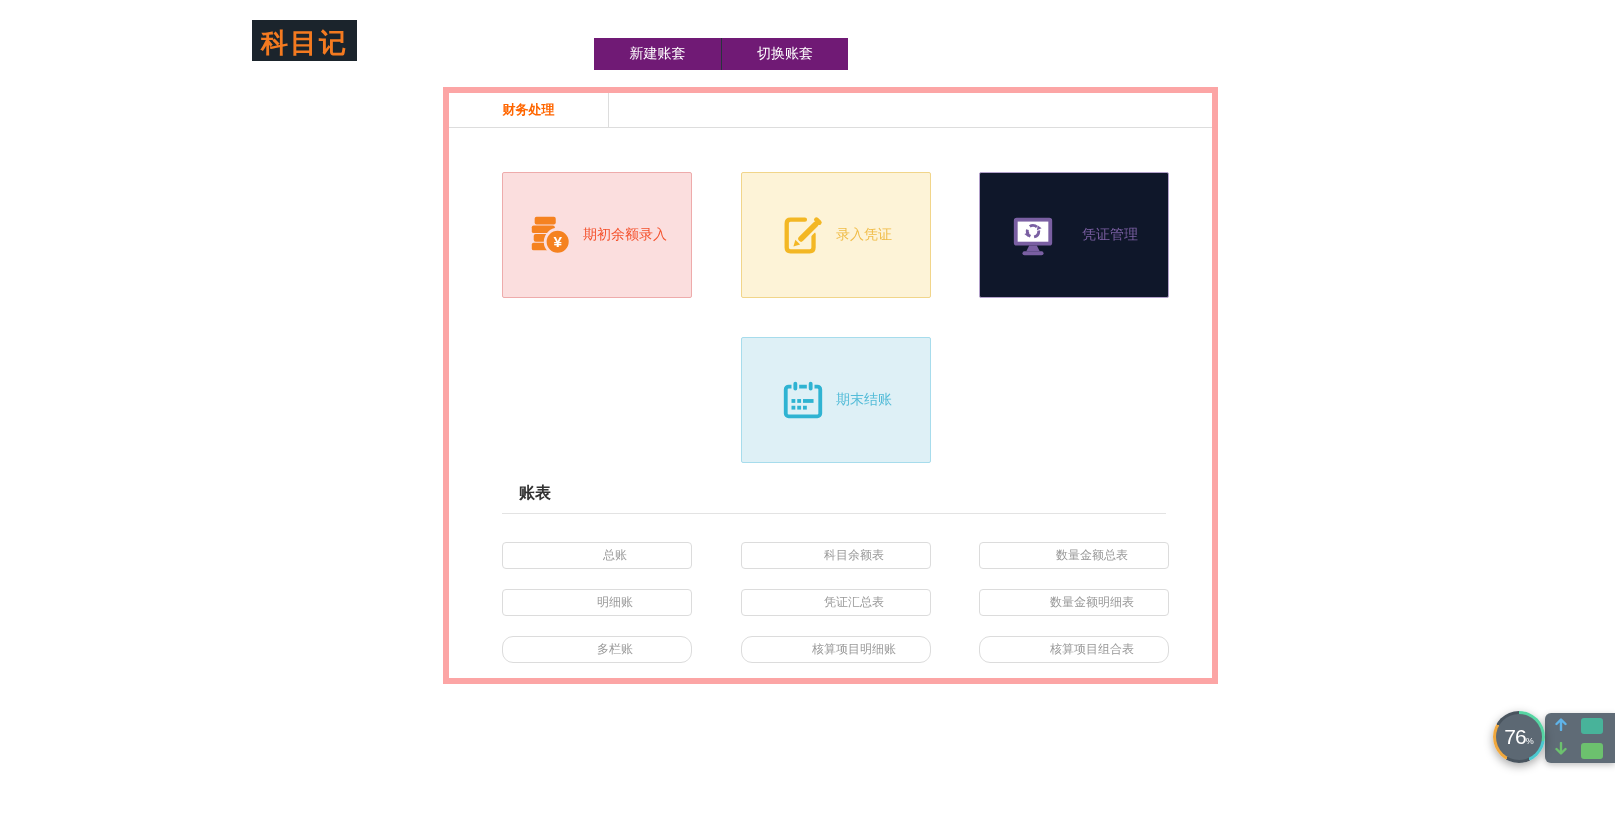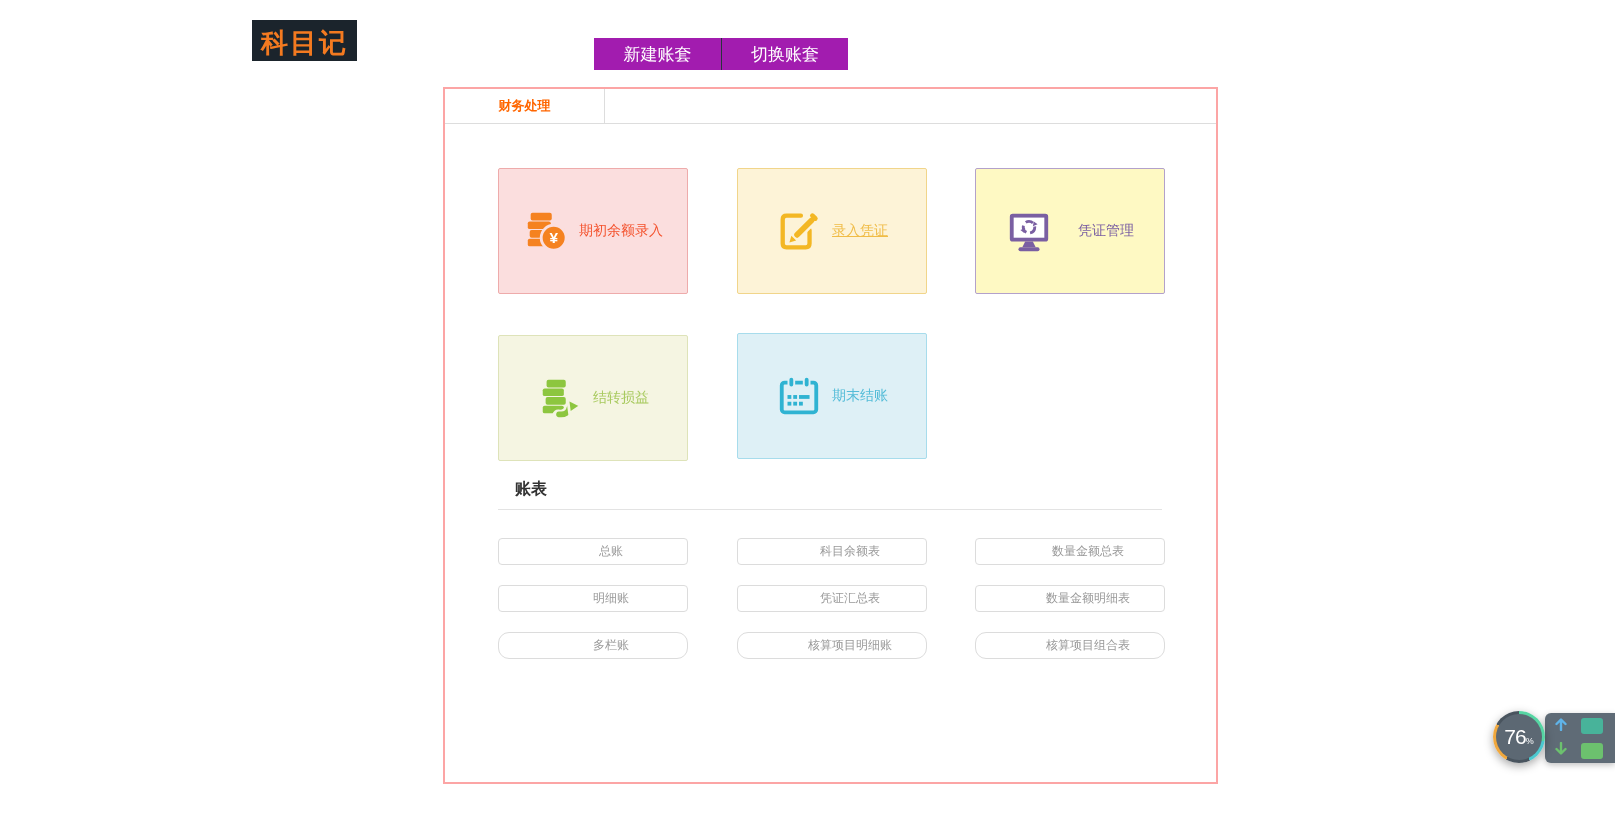--- a/index.html
+++ b/index.html
@@ -5,43 +5,43 @@
   * { margin:0; padding:0; box-sizing:border-box; }
   html,body { background:#fff; }
   body { font-family:"Liberation Sans","DejaVu Sans",sans-serif; }
   .page { position:relative; width:1615px; height:824px; background:#fff; overflow:hidden; }
 
   
   .logo { position:absolute; left:252px; top:20px; width:105px; height:41px;
           background:#1b242c; color:#f47a20; display:flex; align-items:flex-end; justify-content:center;
           font-size:27px; font-weight:bold; letter-spacing:2px; }
   .topnav { position:absolute; left:594px; top:38px; height:32px; display:flex; }
-  .topnav .nav-btn { width:127px; height:32px; background:#a21caf; color:#fff; font-size:17px;
+  .topnav .nav-btn { width:127px; height:32px; background:#701a75; color:#fff; font-size:14px;
           display:flex; align-items:center; justify-content:center; cursor:pointer; }
   .topnav .nav-btn + .nav-btn { border-left:1px solid #2a333d; }
 
   
-  .panel { position:absolute; left:443px; top:87px; width:775px; height:697px;
-           background:#fff; border:2px solid #fca5a5; }
+  .panel { position:absolute; left:443px; top:87px; width:775px; height:597px;
+           background:#fff; border:6px solid #fca5a5; }
   .tabbar { height:35px; border-bottom:1px solid #ddd; display:flex; }
   .tab { width:160px; height:100%; border-right:1px solid #ddd; display:flex; align-items:center;
          justify-content:center; color:#ff6600; font-weight:bold; font-size:13px; cursor:pointer; }
 
   
   .card { position:absolute; width:190px; height:126px; border:1px solid; border-radius:2px;
           display:flex; align-items:center; justify-content:center; gap:10px; cursor:pointer; }
   .card .label { font-size:14px; }
   .card svg { display:block; }
   .card1 { left:53px;  top:79px;  background:#fbdede; border-color:#eeabab; --halo:#fbdede; }
   .card2 { left:292px; top:79px;  background:#fdf3d7; border-color:#f1d58a; --halo:#fdf3d7; }
-  .card3 { left:530px; top:79px;  background:#fef9c3; border-color:#b3a1cb;gap:26px; --halo:#eae3f1; }
+  .card3 { left:530px; top:79px;  background:#0f172a; border-color:#b3a1cb;gap:26px; --halo:#eae3f1; }
   .card4 { left:53px;  top:246px; background:#f5f5e2; border-color:#dee3b9; --halo:#f5f5e2; }
   .card5 { left:292px; top:244px; background:#def0f6; border-color:#a7dcec; --halo:#def0f6; }
   .card1 .icon { color:#f58220; } .card1 .label { color:#f4512c; }
-  .card2 .icon { color:#f3b724; } .card2 .label { color:#f0bc47;text-decoration:underline; }
+  .card2 .icon { color:#f3b724; } .card2 .label { color:#f0bc47; }
   .card3 .icon { color:#7a5fa2; } .card3 .label { color:#7a5fa2; }
   .card4 .icon { color:#8dc63f; } .card4 .label { color:#a8ca5f; }
   .card5 .icon { color:#2fb3d2; } .card5 .label { color:#54bcd8; }
 
   
   .reports-title { position:absolute; left:70px; top:390px; font-size:16px; font-weight:bold; color:#333; }
   .reports-divider { position:absolute; left:53px; top:420px; width:664px; height:1px; background:#e3e3e3; }
   .rep-btn { position:absolute; width:190px; height:27px; border:1px solid #dcdcdc; border-radius:4px;
              background:#fff; color:#999; font-size:12px; display:flex; align-items:center;
              justify-content:center; cursor:pointer;padding-left:36px; }
@@ -120,36 +120,20 @@
           <circle cx="24" cy="20" r="6" fill="none" stroke="currentColor" stroke-width="3" stroke-dasharray="8 4"></circle>
           <polygon points="29,14 33,17 28,19" fill="currentColor"></polygon>
           <polygon points="19,26 15,23 20,21" fill="currentColor"></polygon>
           <polygon points="20,35 28,35 31,41 17,41" fill="currentColor"></polygon>
           <rect x="13" y="41" width="22" height="4" rx="2" fill="currentColor"></rect>
         </svg>
       </span>
       <span class="label">凭证管理</span>
     </div>
 
-    <div class="card card4">
-      <span class="icon">
-        <svg width="46" height="46" viewBox="0 0 48 48">
-          <g fill="currentColor">
-            <rect x="10" y="5" width="20" height="8" rx="2"></rect>
-            <rect x="6" y="14" width="22" height="8" rx="2"></rect>
-            <rect x="9" y="23" width="21" height="8" rx="2"></rect>
-            <rect x="6" y="32" width="22" height="8" rx="2"></rect>
-          </g>
-          <path d="M22 42 C29 43 33 40 35 34" fill="none" stroke="var(--halo)" stroke-width="12" stroke-linecap="round"></path>
-          <path d="M23 41 C29 42 33 39 34 34" fill="none" stroke="currentColor" stroke-width="6" stroke-linecap="round"></path>
-          <polygon points="32,25 46,32 34,40" fill="currentColor" stroke="var(--halo)" stroke-width="3"></polygon>
-        </svg>
-      </span>
-      <span class="label">结转损益</span>
-    </div>
 
     <div class="card card5">
       <span class="icon">
         <svg width="46" height="46" viewBox="0 0 48 48">
           <rect x="6" y="10" width="36" height="31" rx="3" fill="none" stroke="currentColor" stroke-width="4"></rect>
           <rect x="13" y="4" width="6" height="11" rx="3" fill="currentColor" stroke="var(--halo)" stroke-width="2"></rect>
           <rect x="29" y="4" width="6" height="11" rx="3" fill="currentColor" stroke="var(--halo)" stroke-width="2"></rect>
           <g fill="currentColor">
             <rect x="12" y="23" width="4" height="4"></rect>
             <rect x="18" y="23" width="4" height="4"></rect>

